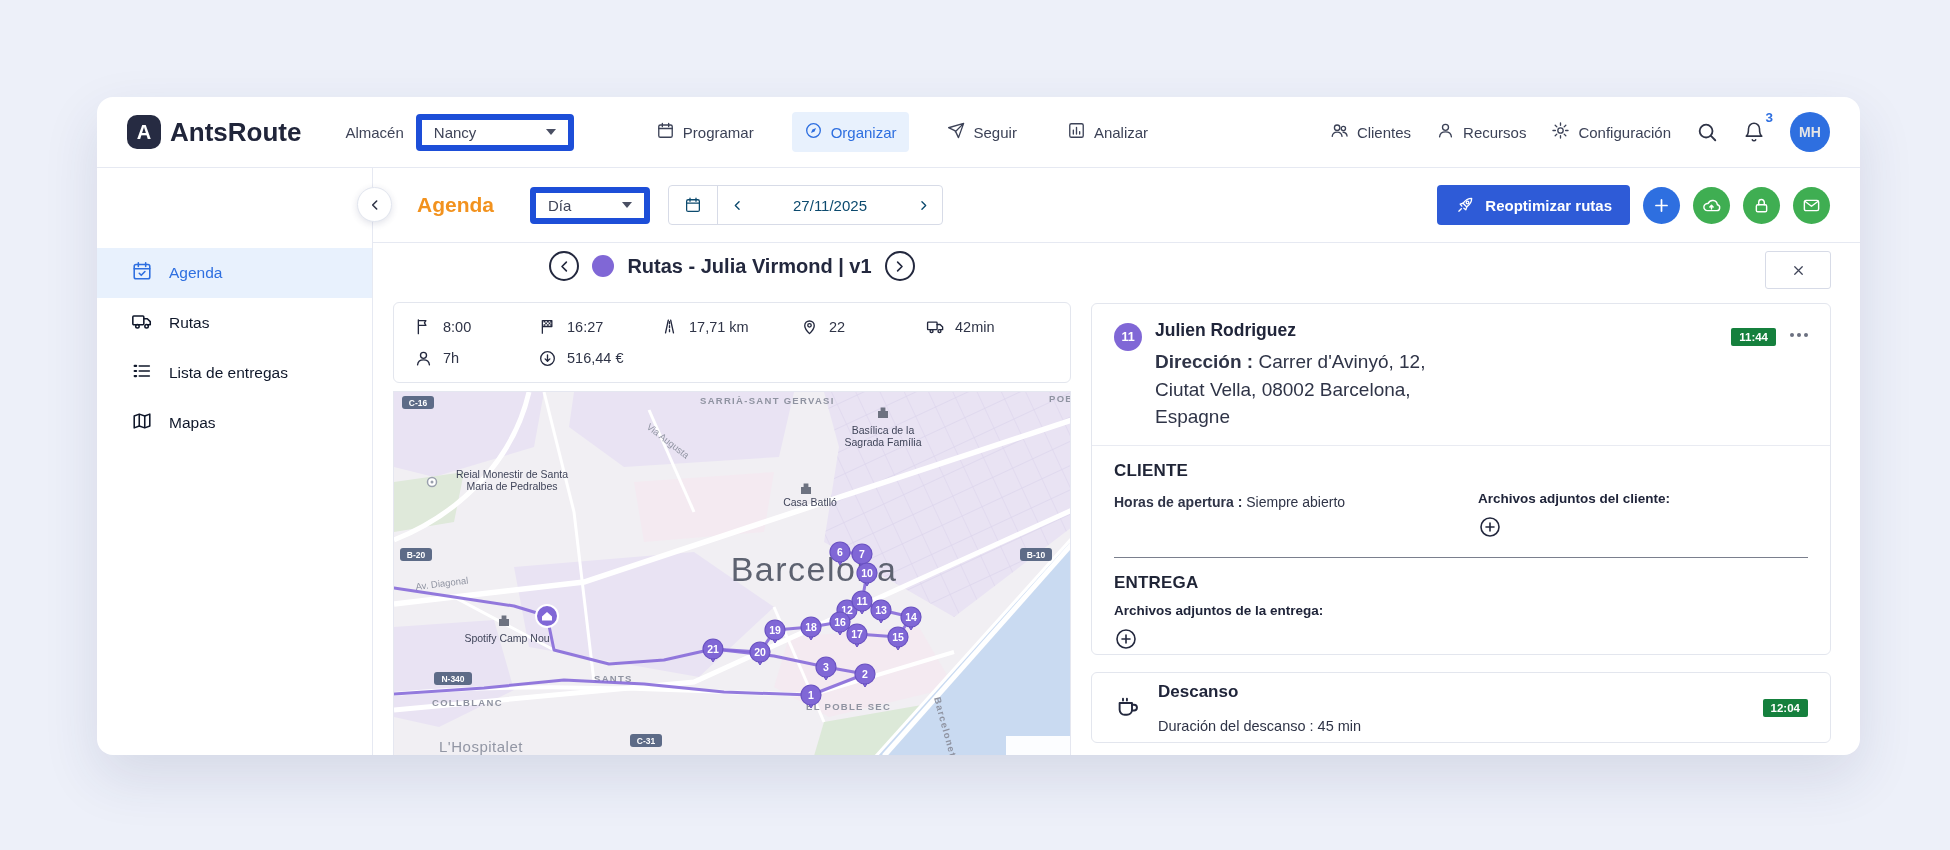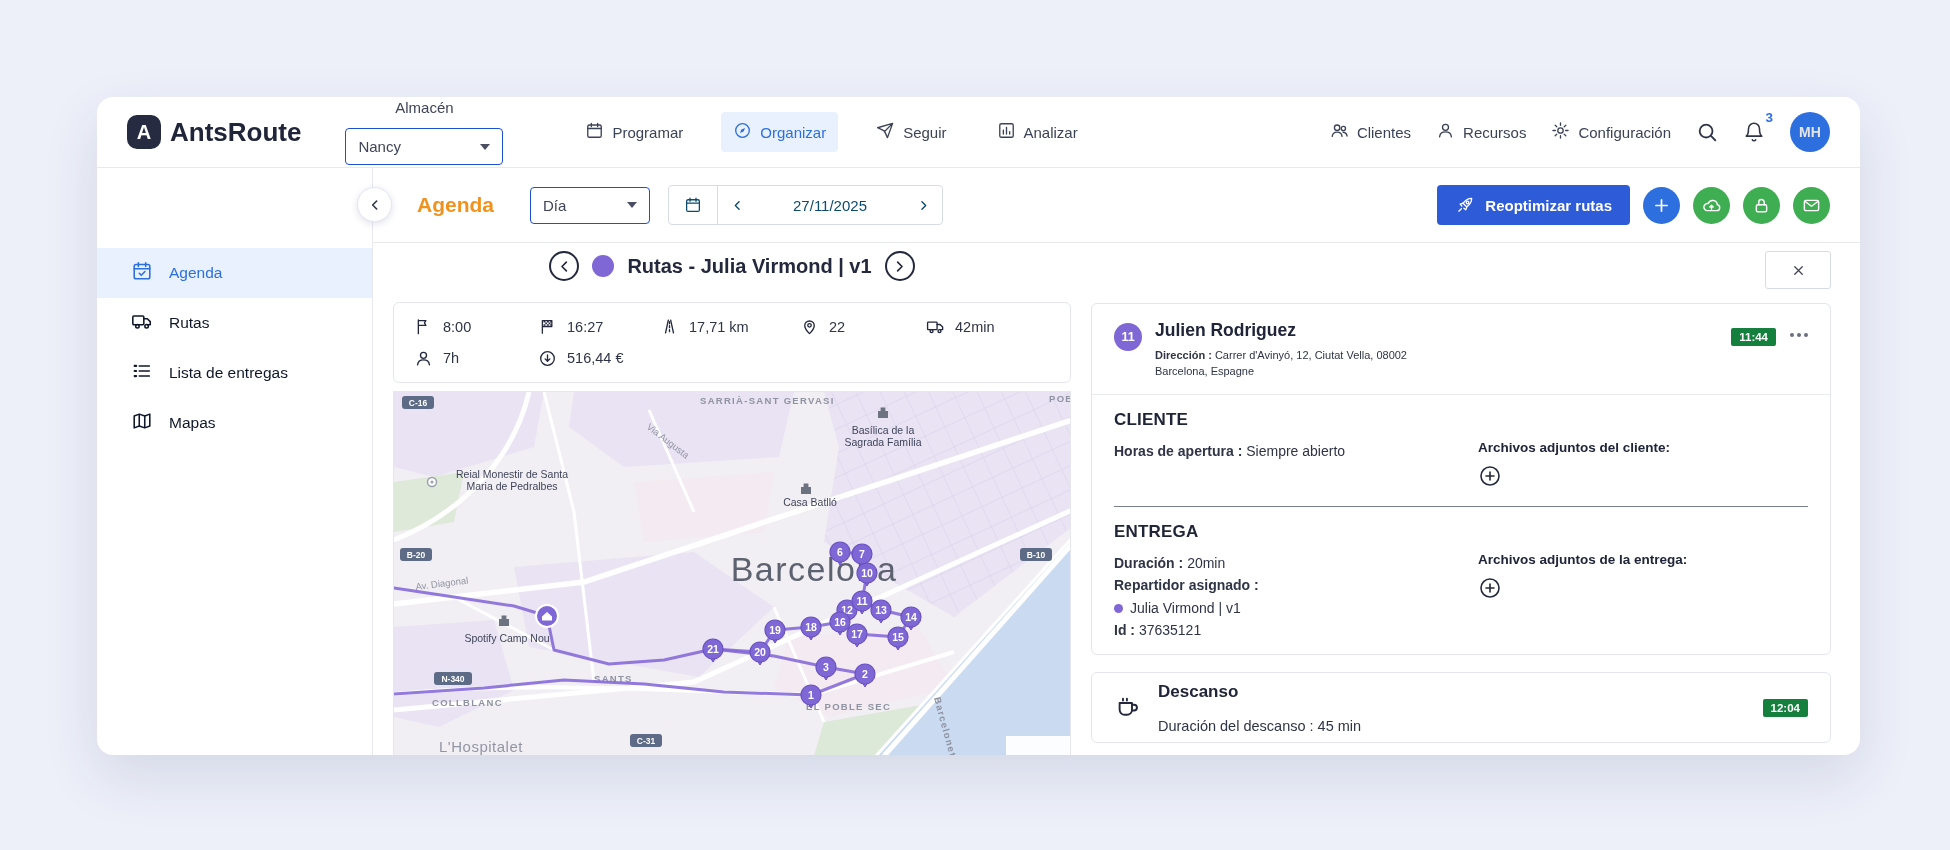--- a/index.html
+++ b/index.html
@@ -8,22 +8,22 @@
   .window{position:absolute;left:97px;top:97px;width:1763px;height:658px;background:#fff;
           border-radius:16px;box-shadow:0 22px 55px rgba(40,50,100,.12);overflow:hidden;}
 
   
   .navbar{position:absolute;top:0;left:0;right:0;height:71px;display:flex;align-items:center;
           padding:0 30px;border-bottom:1px solid #e6e9f2;box-sizing:border-box;}
   .logo{display:flex;align-items:center;gap:9px;}
   .logo-mark{width:34px;height:34px;background:#262b42;border-radius:10px;color:#fff;display:flex;
              align-items:center;justify-content:center;font-weight:bold;font-size:20px;}
   .logo-text{font-size:26px;font-weight:bold;color:#20253a;}
-  .warehouse{display:flex;align-items:center;gap:12px;margin-left:44px;font-size:15px;color:#3f4458;flex-direction:column;}
-  .select-box{display:flex;align-items:center;justify-content:space-between;height:37px;border:1px solid #1d4ed8;
+  .warehouse{display:flex;align-items:center;gap:12px;margin-left:44px;font-size:15px;color:#3f4458;}
+  .select-box{display:flex;align-items:center;justify-content:space-between;height:37px;border:6px solid #1d4ed8;
               border-radius:4px;padding:0 12px;box-sizing:border-box;background:#fff;font-size:15px;color:#3f4458;cursor:pointer;}
   .sel-nancy{width:158px;}
   .sel-dia{width:120px;margin-left:36px;}
   .caret{width:0;height:0;border-left:5px solid transparent;border-right:5px solid transparent;border-top:6px solid #4a4f63;}
   .main-nav{display:flex;align-items:center;gap:26px;margin-left:70px;}
   .nav-item{display:flex;align-items:center;gap:8px;font-size:15px;color:#3c4257;padding:9px 12px;border-radius:4px;cursor:pointer;white-space:nowrap;}
   .nav-item.active{background:#e8f1fd;color:#2e6fe0;}
   .nav-item svg{width:19px;height:19px;}
   .nav-right{display:flex;align-items:center;gap:25px;margin-left:auto;}
   .icon-only{display:flex;align-items:center;cursor:pointer;color:#2f3447;}
@@ -93,21 +93,21 @@
 
   
   .right-panel{position:absolute;left:718px;top:60px;width:740px;bottom:0;}
   .stop-card{position:absolute;left:0;top:0;width:740px;height:352px;border:1px solid #e3e6ee;border-radius:6px;background:#fff;
              box-sizing:border-box;padding:16px 22px 0;overflow:hidden;}
   .stop-head{display:flex;align-items:flex-start;gap:13px;}
   .order-badge{width:28px;height:28px;border-radius:50%;background:#8067d6;color:#fff;font-size:12.5px;font-weight:bold;
                display:flex;align-items:center;justify-content:center;margin-top:3px;flex:none;}
   .stop-info{flex:1;}
   .stop-name{font-size:17.5px;font-weight:bold;color:#20253a;margin-bottom:7px;}
-  .stop-address{font-size:11px;line-height:1.45;max-width:275px;color:#2f3447;}
+  .stop-address{font-size:19px;line-height:1.45;max-width:275px;color:#2f3447;}
   .head-right{display:flex;align-items:flex-start;gap:14px;margin-top:8px;}
   .time-chip{background:#15803d;color:#fff;font-size:11.5px;font-weight:bold;padding:3px 8px;border-radius:2px;}
   .dots{display:flex;gap:3px;margin-top:5px;cursor:pointer;}
   .dots i{width:4px;height:4px;border-radius:50%;background:#6b7080;}
   .section-sep{border-top:1px solid #e9ebf2;margin:14px -22px 0;}
   .dark-sep{border-top:1px solid #7a7f8d;margin:18px 0 0;}
   .section-h{font-size:17px;font-weight:bold;color:#1f2436;margin-top:15px;letter-spacing:.2px;}
   .section-grid{display:flex;margin-top:10px;}
   .sec-left{flex:1;font-size:14px;color:#2f3447;line-height:1.6;}
   .sec-right{width:330px;font-size:13.5px;color:#20253a;}
@@ -605,28 +605,20 @@
                     <path d="M12 8v8M8 12h8"></path>
                   </svg>
             </div>
           </div>
         </div>
 
         <div class="dark-sep"></div>
 
         <div class="section-h">ENTREGA</div>
         <div class="section-grid">
-          <div class="sec-left">
-            <div><b>Duración :</b>
-                 <span>20min</span></div>
-            <div><b>Repartidor asignado :</b></div>
-            <div><span class="courier-dot"></span><span>Julia Virmond | v1</span></div>
-            <div><b>Id :</b>
-                 <span>37635121</span></div>
-          </div>
           <div class="sec-right">
             <div class="attach-label">Archivos adjuntos de la entrega:</div>
             <div class="plus-circle">
               <svg viewBox="0 0 24 24" fill="none" stroke="currentColor" stroke-width="1.6" stroke-linecap="round">
                     <circle cx="12" cy="12" r="9"></circle>
                     <path d="M12 8v8M8 12h8"></path>
                   </svg>
             </div>
           </div>
         </div>

